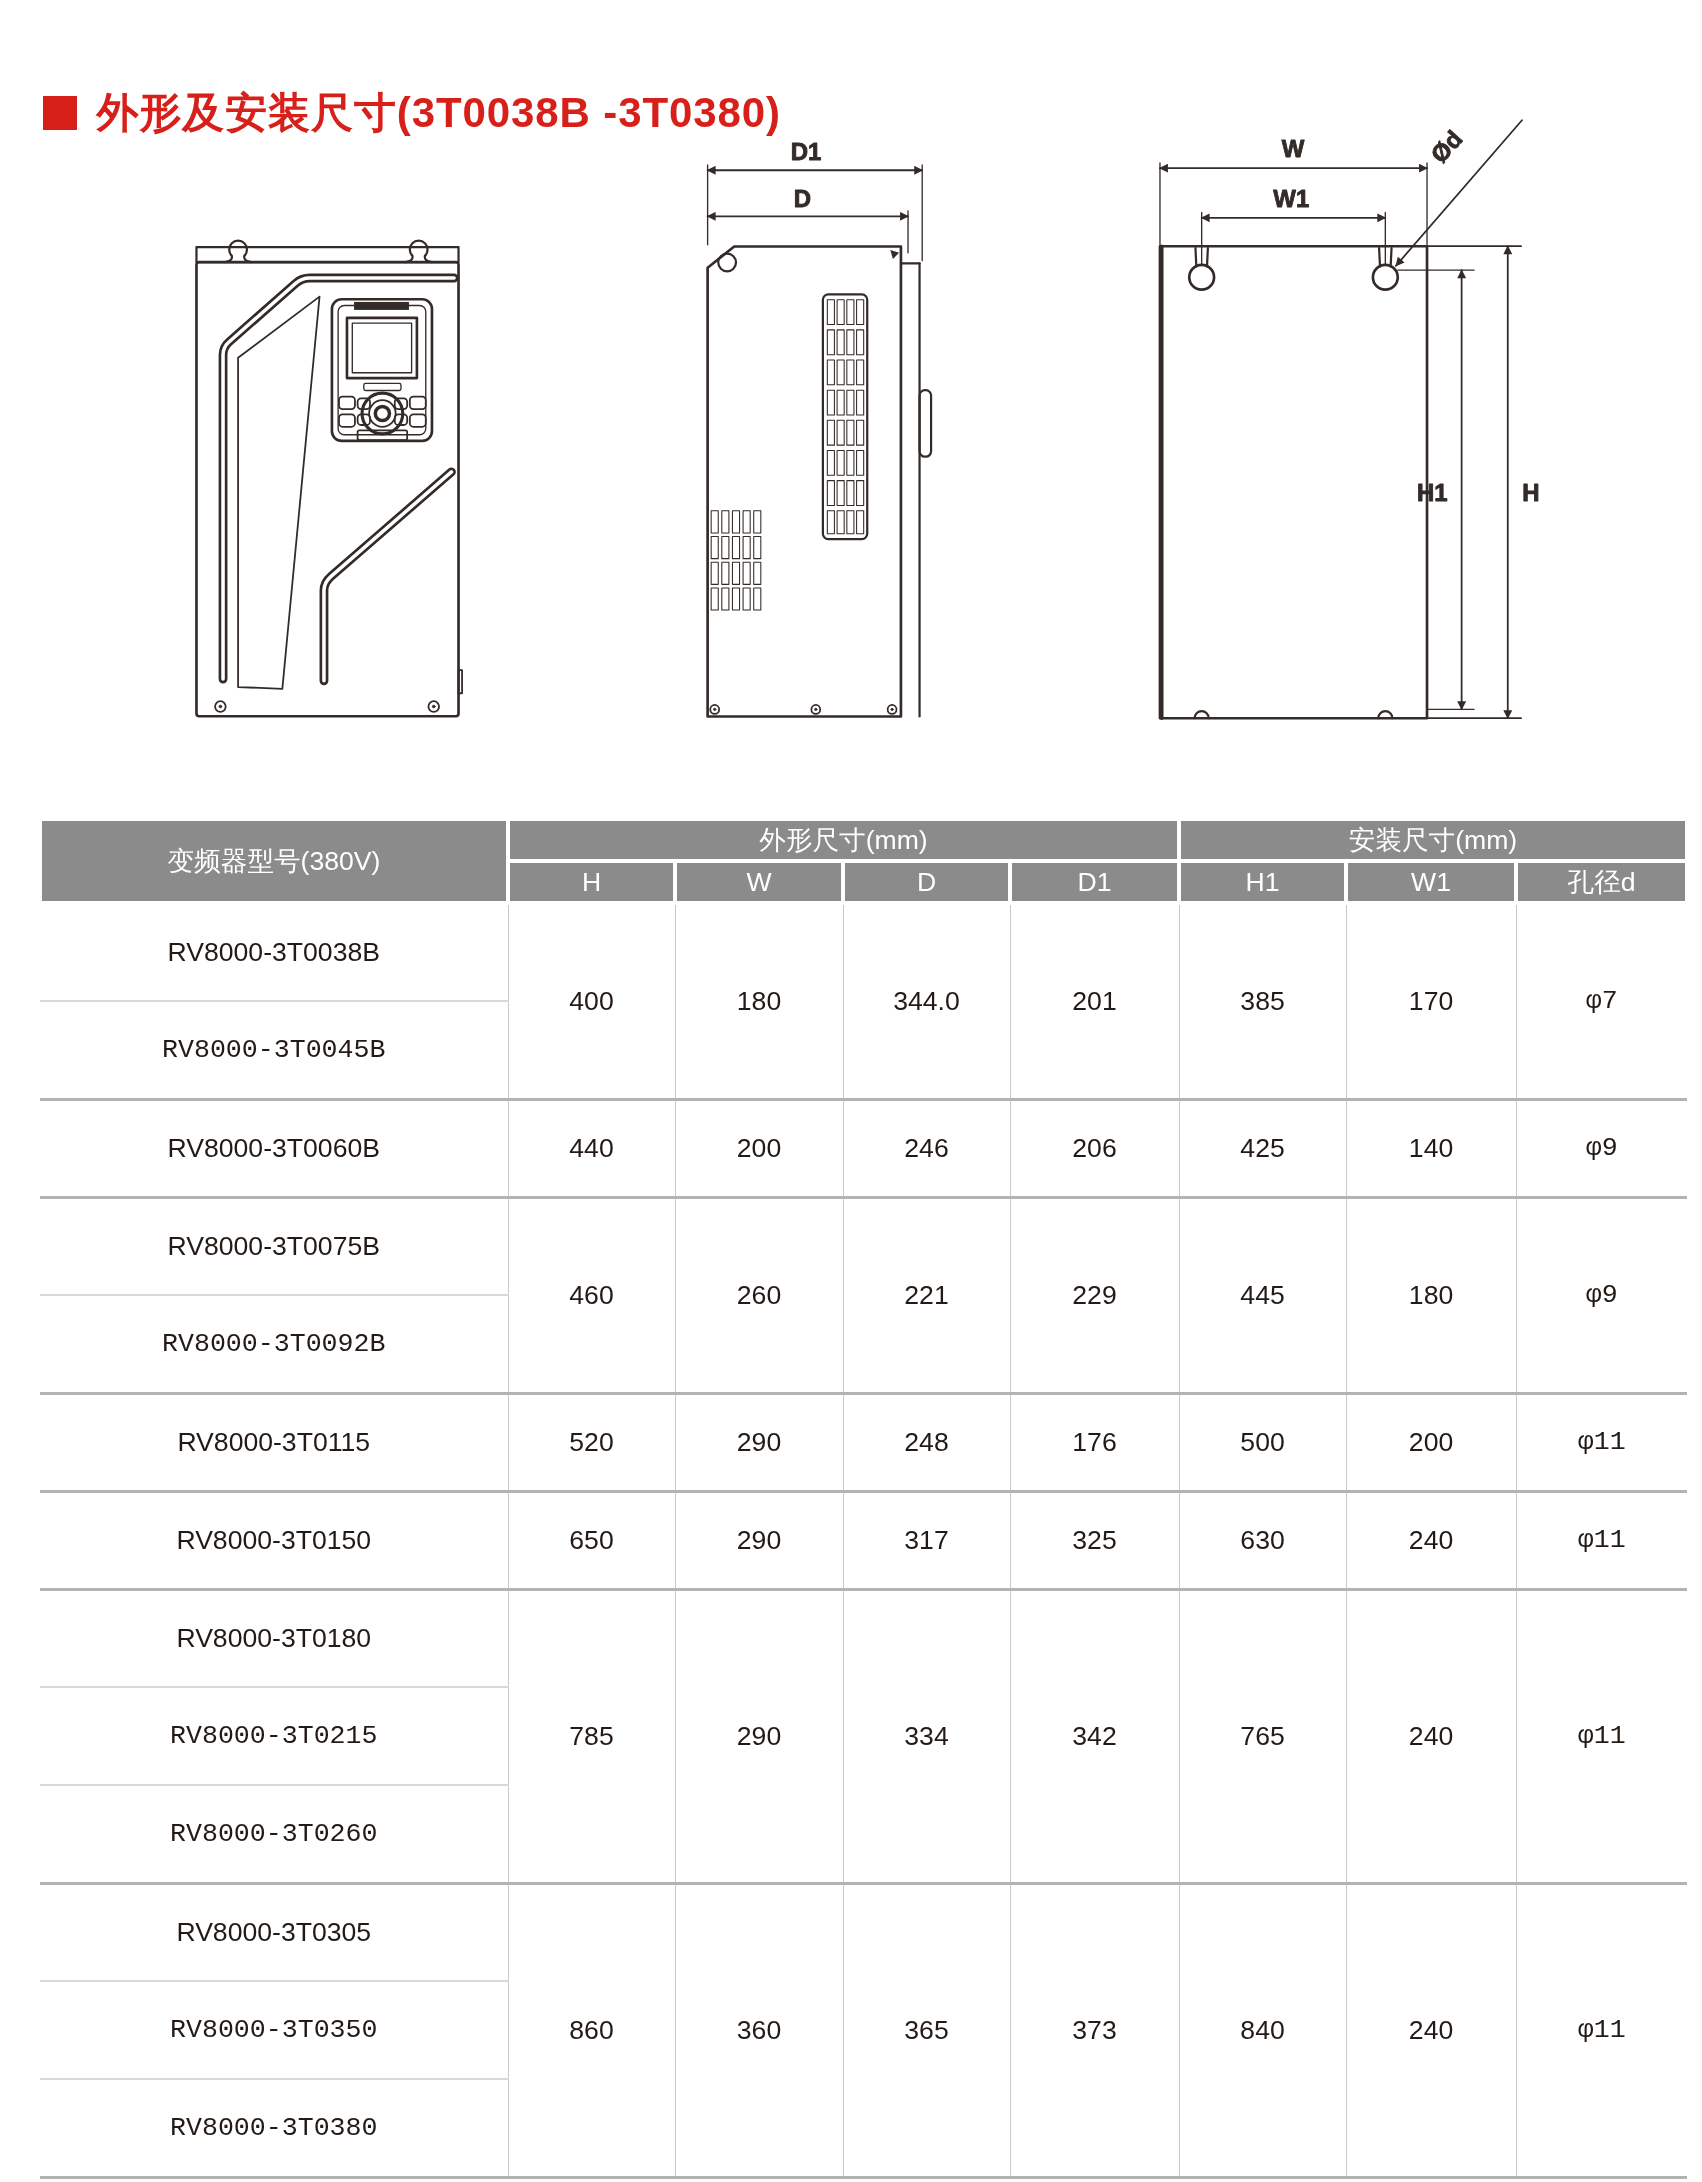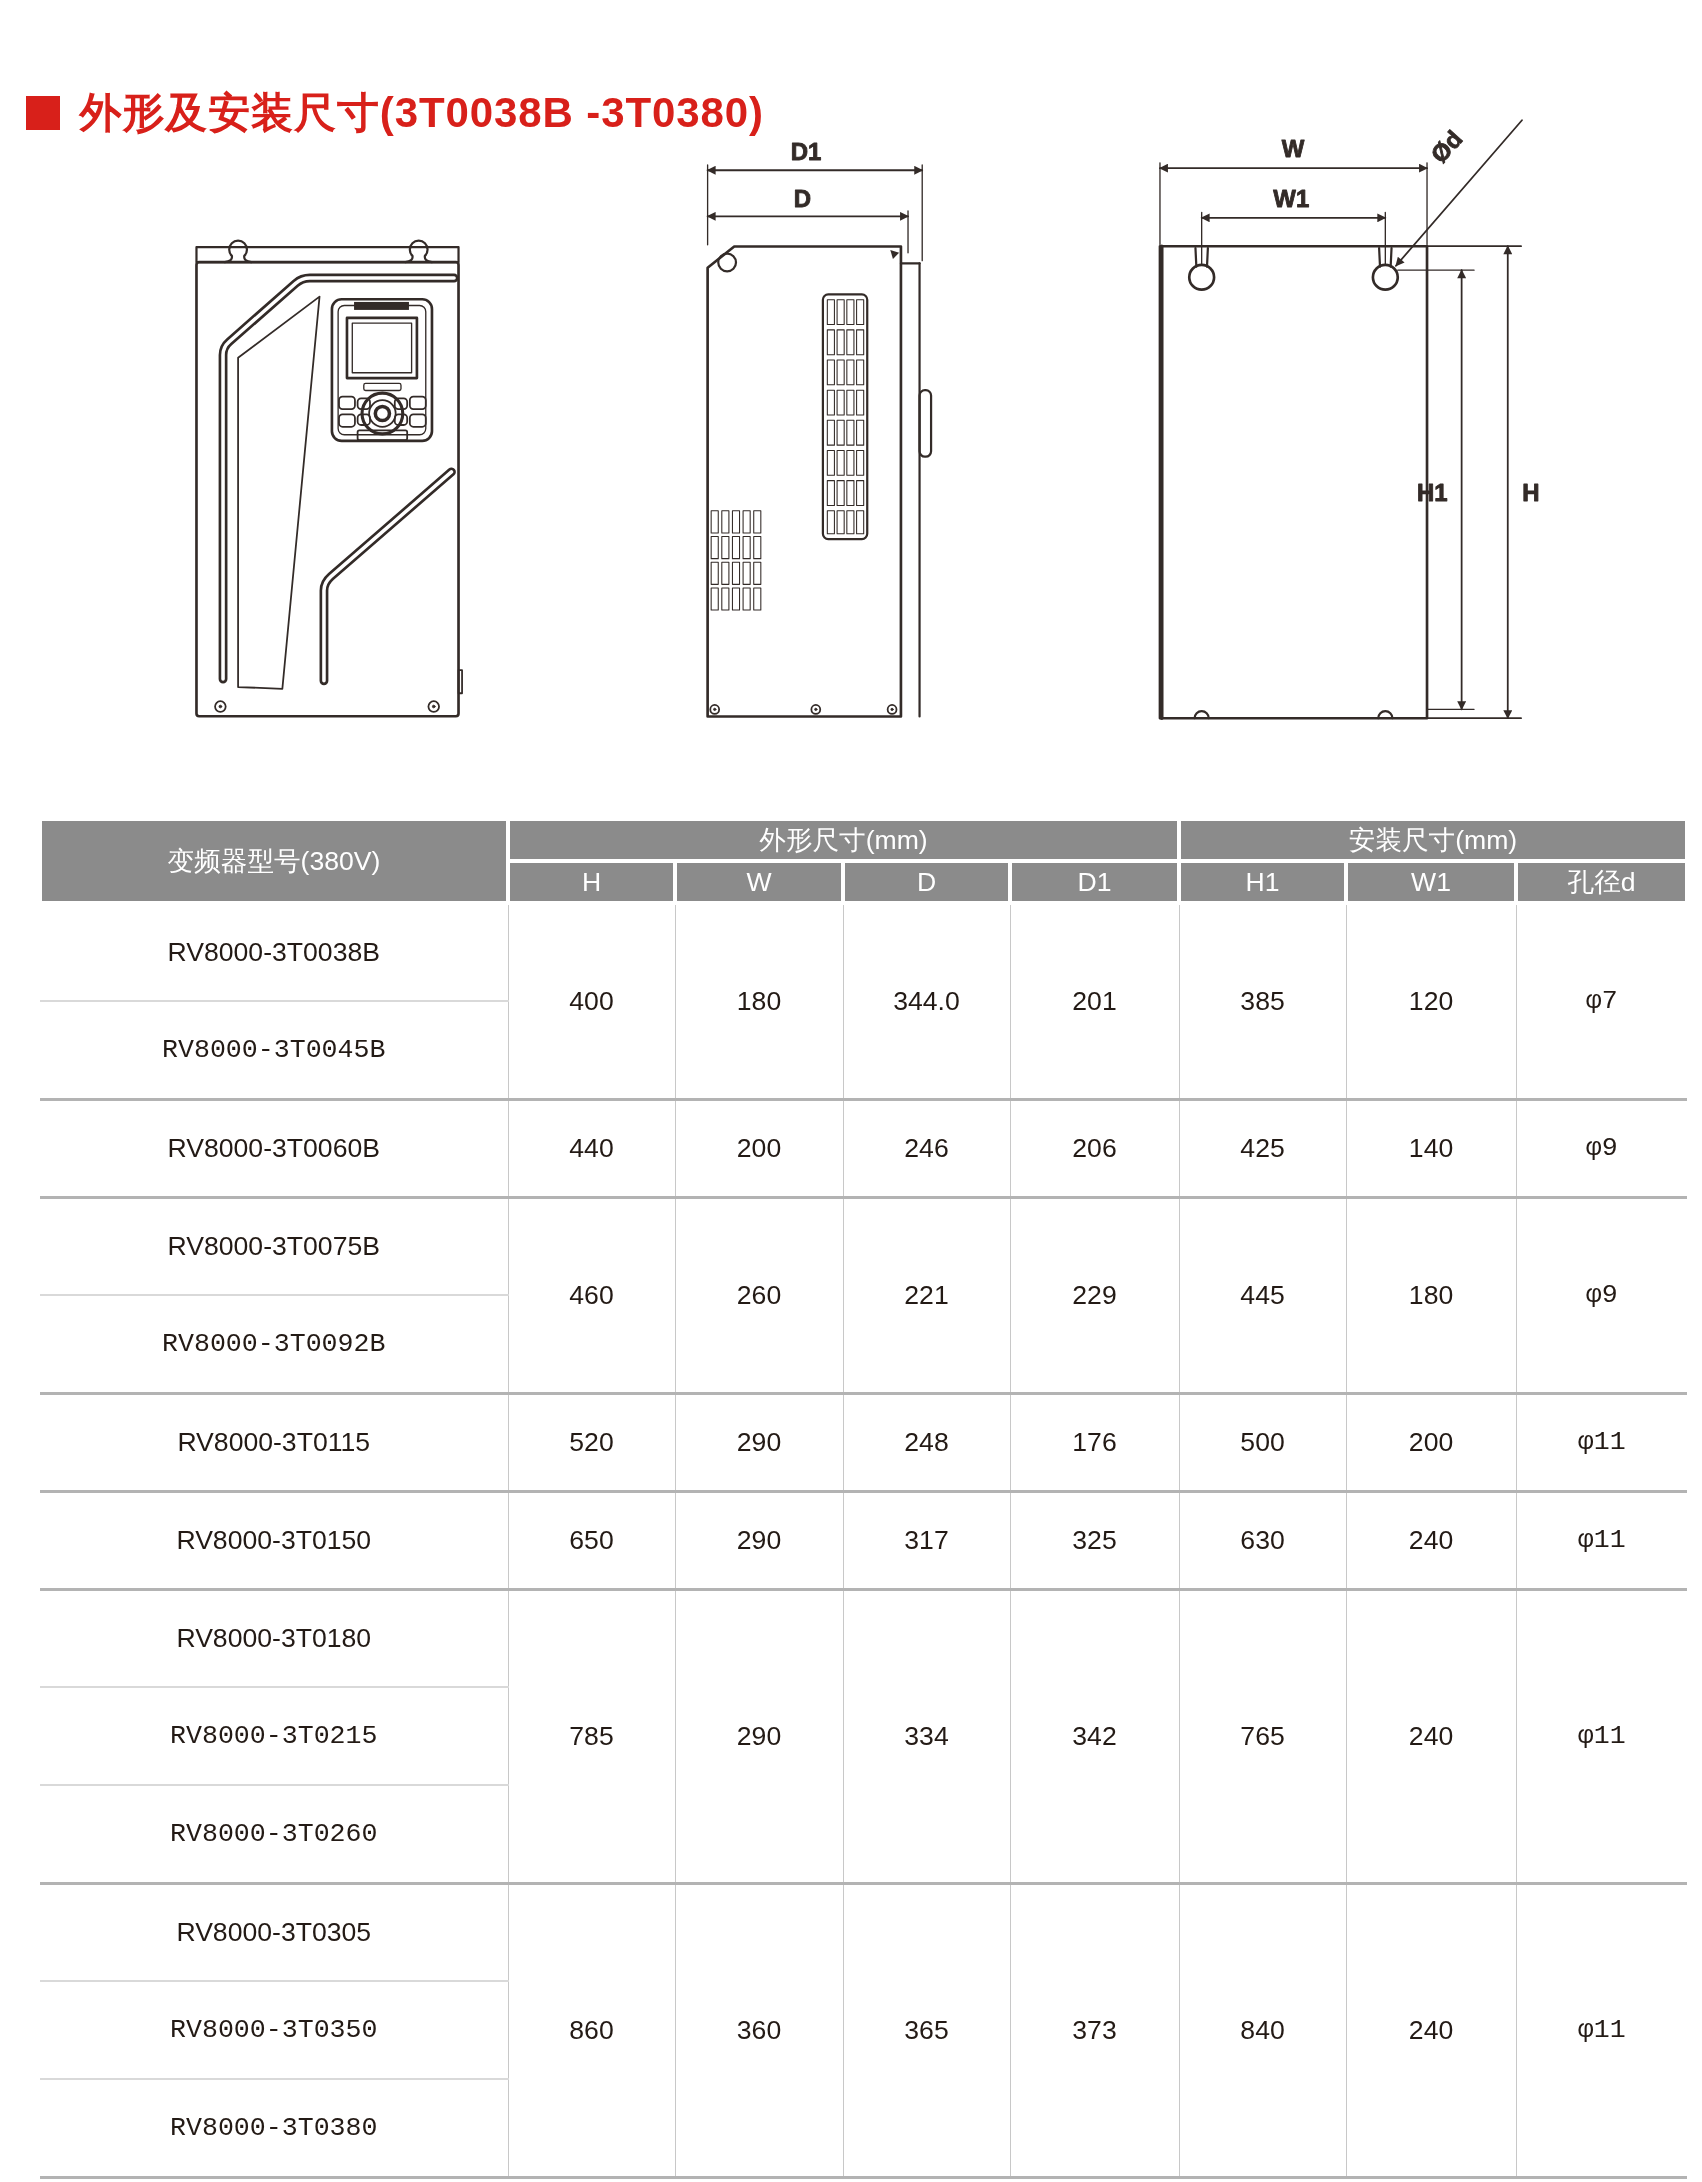--- a/index.html
+++ b/index.html
@@ -1,20 +1,20 @@
 <!DOCTYPE html>
 <html style="font-size:14px"><head>
 <meta charset="utf-8">
 <style>
   html,body{margin:0;padding:0;background:#ffffff;}
   body{font-family:"Liberation Sans","DejaVu Sans",sans-serif;color:#231a15;}
   #page{position:relative;width:1702px;height:2182px;background:#fff;overflow:hidden;}
 
   
-  .title-row{position:absolute;left:26px;top:85px;display:flex;align-items:center;gap:19.5px;}
+  .title-row{position:absolute;left:43px;top:85px;display:flex;align-items:center;gap:19.5px;}
   .title-square{width:34px;height:34px;background:#d8201a;flex:0 0 auto;}
   .page-title{font-size:42px;font-weight:bold;color:#d8201a;letter-spacing:0.9px;white-space:nowrap;}
 
   
   .drawing{position:absolute;}
   .drawing svg{display:block;}
   .lineart{stroke:#332b28;fill:none;stroke-linecap:round;stroke-linejoin:round;}
   .dimtext{fill:#332b28;font-size:27px;font-weight:bold;font-family:"Liberation Sans",sans-serif;}
 
   
@@ -261,21 +261,21 @@
     </thead>
     <tbody>
 
       <tr class="brow">
         <td class="model light">RV8000-3T0038B</td>
         <td class="val" rowspan="2">400</td>
         <td class="val" rowspan="2">180</td>
         <td class="val" rowspan="2">344.0</td>
         <td class="val" rowspan="2">201</td>
         <td class="val" rowspan="2">385</td>
-        <td class="val" rowspan="2">120</td>
+        <td class="val" rowspan="2">170</td>
         <td class="val" rowspan="2">φ7</td>
       </tr>
       <tr class="brow group-end">
         <td class="model">RV8000-3T0045B</td>
       </tr>
 
       <tr class="brow group-end">
         <td class="model">RV8000-3T0060B</td>
         <td class="val">440</td>
         <td class="val">200</td>

